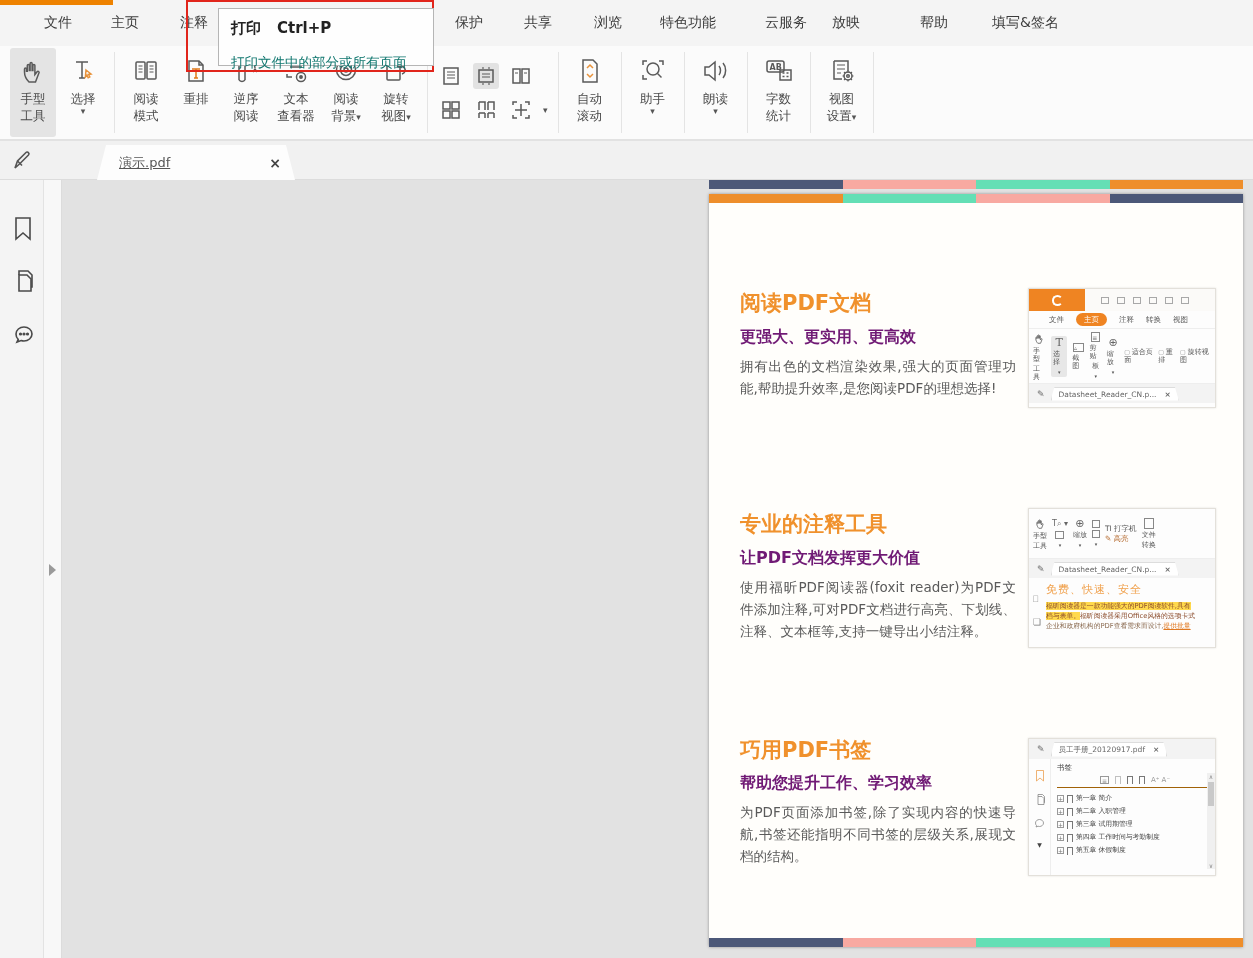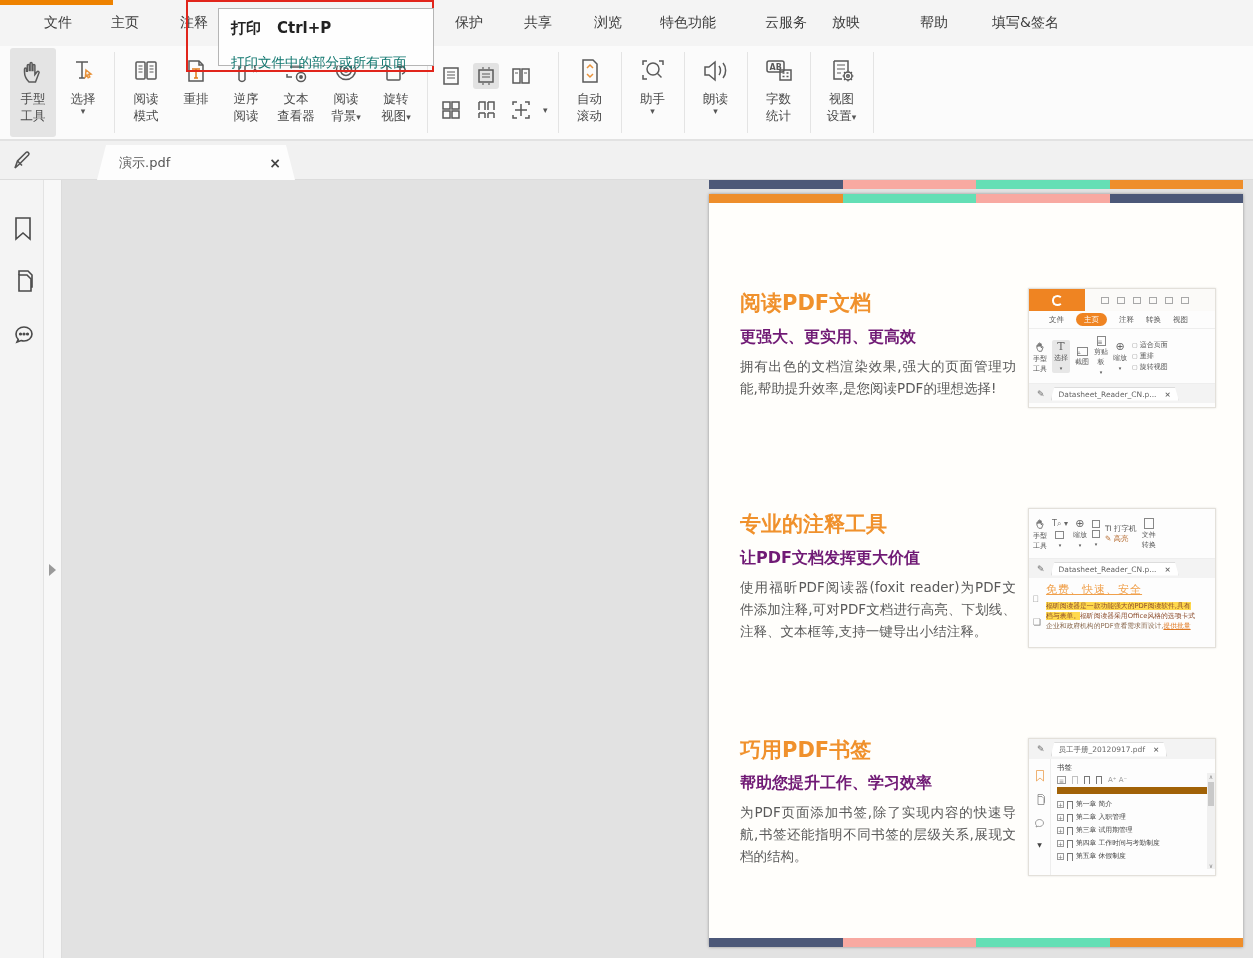--- a/index.html
+++ b/index.html
@@ -36,21 +36,21 @@
   .tooltip .tt-title { font-size:15px; font-weight:bold; color:#222; }
   .tooltip .tt-sc { font-size:15px; font-weight:bold; color:#222; margin-left:16px; }
   .tooltip .tt-desc { font-size:13.5px; color:#0f766e; margin-top:16px; white-space:nowrap; }
 
   
   .tabbar { left:0; top:141px; width:1253px; height:39px; background:#f1f1f1;
     border-bottom:1px solid #dcdcdc; }
   .tab { left:97px; top:4px; width:198px; height:35px; background:#fdfdfd;
     clip-path:polygon(9px 0, calc(100% - 9px) 0, 100% 100%, 0 100%);
     display:flex; align-items:center; padding:0 14px 0 22px; }
-  .tab-title { font-size:13px; color:#555; flex:1; }
+  .tab-title { font-size:13px; color:#555; flex:1;text-decoration:underline; }
   .tab-close { font-size:14px; color:#444; font-weight:bold; cursor:pointer; }
 
   
   .side-rail { left:0; top:180px; width:44px; height:778px; background:#f4f4f4;
     border-right:1px solid #e3e3e3; }
   .splitter { left:44px; top:180px; width:18px; height:778px; background:#f8f8f8;
     border-right:1px solid #dcdcdc; }
   .rail-icon { left:11px; width:24px; height:24px; }
   .rail-icon svg { stroke:#4a4a4a; fill:none; stroke-width:1.6; }
   .expand-handle { left:49px; top:564px; width:0; height:0;
@@ -82,44 +82,44 @@
   .m-logo i { width:11px; height:11px; border:2.5px solid #fff; border-radius:50%; border-right-color:transparent; display:block; }
   .m-winicons { display:flex; gap:8px; margin-left:16px; }
   .m-winicons span { width:8px; height:7px; border:1px solid #a8a8a8; display:block; }
   .m-menu { height:17px; display:flex; align-items:center; gap:12px; padding-left:20px; font-size:7.5px; color:#555; }
   .m-menu .pill { background:#ef8422; color:#fff; border-radius:8px; padding:1.5px 8px; }
   .m-toolbar { height:56px; border-top:1px solid #eee; border-bottom:1px solid #eee;
     display:flex; align-items:center; padding:2px 4px; gap:5px; }
   .m-tool { display:flex; flex-direction:column; align-items:center; line-height:8px; gap:2px; }
   .m-tool .mi { font-size:11px; color:#666; line-height:11px; font-family:"DejaVu Serif",serif; }
   .m-tool.sel { background:#e7e7e7; border-radius:2px; padding:1px 2px; }
-  .m-rightcol { display:flex; flex-direction:column; gap:3px; font-size:7px; line-height:8px; }
+  .m-rightcol { display:flex; gap:3px; font-size:7px; line-height:8px; }
   .m-rightcol span::before { content:"▢"; margin-right:2px; font-size:6px; color:#888; }
   .m-tabbar { height:19px; display:flex; align-items:center; gap:6px; padding-left:8px; background:#f3f3f3; }
   .m-tab { background:#fff; border:1px solid #ddd; border-bottom:none; padding:2px 7px;
     font-size:7.5px; color:#666; display:flex; gap:8px; align-items:center;
     clip-path:polygon(4px 0, calc(100% - 4px) 0, 100% 100%, 0 100%); }
   .m-pencil { font-size:9px; color:#666; }
   .m-hand svg { stroke:#666; fill:none; stroke-width:1.2; }
 
   .m2-content { display:flex; padding:4px 4px 0 4px; gap:5px; }
   .m2-rail { display:flex; flex-direction:column; gap:12px; padding-top:12px; color:#777; font-size:9px; }
-  .m2-heading { font-size:11px; color:#f0a04b; margin-bottom:4px; letter-spacing:1px;text-decoration:underline; }
+  .m2-heading { font-size:11px; color:#f0a04b; margin-bottom:4px; letter-spacing:1px; }
   .m2-line { font-size:6.8px; line-height:10px; color:#8a4a2a; white-space:nowrap; overflow:hidden; }
   .hl { background:#ffd94d; }
   .m2-link { color:#e07820; text-decoration:underline; }
 
   .t3 .bm-panel { display:flex; height:116px; }
   .t3-rail { width:22px; display:flex; flex-direction:column; align-items:center; gap:11px;
     padding-top:10px; border-right:1px solid #eee; }
   .t3-rail svg { fill:none; stroke-width:1.4; }
   .t3-main { flex:1; padding:4px 2px 0 6px; position:relative; }
   .bm-title { font-size:7.5px; color:#444; margin-bottom:3px; }
-  .bm-iconrow { display:flex; gap:6px; align-items:center; border-bottom:7px solid #a16207;
-    padding-bottom:3px; margin-bottom:4px; color:#999; font-size:7px; }
+  .bm-iconrow { display:flex; gap:6px; align-items:center; border-bottom:1px solid #a16207;
+    padding-bottom:3px; margin-bottom:4px; color:#999; font-size:7px;justify-content:center; }
   .bm-iconrow .bx { width:9px; height:8px; border:1px solid #999; font-size:6px; line-height:7px; text-align:center; color:#888; }
   .bm-row { display:flex; align-items:center; gap:3px; font-size:6.8px; color:#444;
     line-height:13px; white-space:nowrap; }
   .bm-plus { width:7px; height:7px; border:1px solid #999; font-size:6px; line-height:6px;
     text-align:center; color:#777; flex:none; }
   .bm-flag { width:6px; height:8px; border:1px solid #777; border-bottom:none; flex:none; position:relative; }
   .bm-flag::after { content:""; position:absolute; left:-1px; bottom:-3px; border-left:3px solid #fff;
     border-right:3px solid #fff; border-top:0; border-bottom:3px solid transparent;
     outline:1px solid #777; outline-offset:-1px; display:none; }
   .bm-scroll { position:absolute; right:0; top:14px; width:8px; height:96px; background:#f0f0f0;

